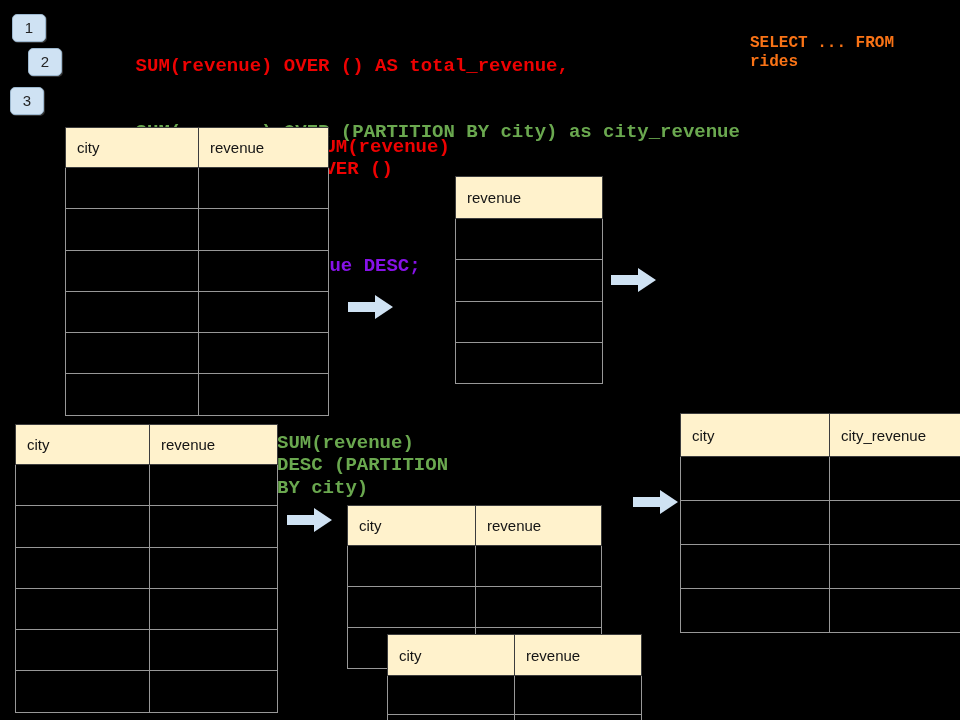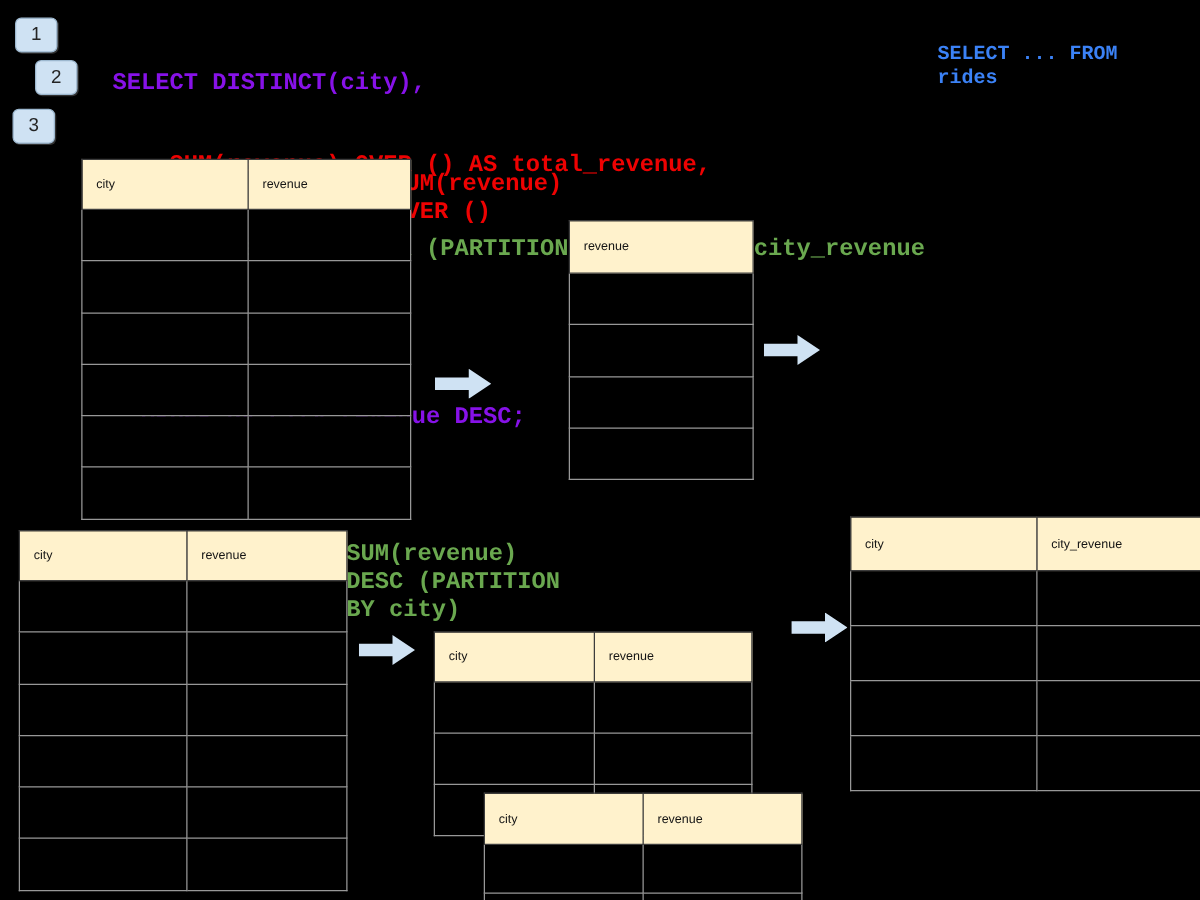--- a/index.html
+++ b/index.html
@@ -28,39 +28,39 @@
   .c-red    { color:#ee0202; }
   .c-green  { color:#6aa84f; }
 
   .mono-label {
     position:absolute; font:bold 19px/22.3px "Liberation Mono", monospace;
     white-space:pre;
   }
   #label-total     { left:313px; top:136px; }
   #label-partition { left:277px; top:432px; }
   #corner-note {
-    position:absolute; left:750px; top:34px; color:#3b82f6;
+    position:absolute; left:750px; top:34px; color:#f97316;
     font:bold 16px/19px "Liberation Mono", monospace; white-space:pre;
   }
 
   
   .arrow {
     position:absolute; width:45px; height:24px; background:#cfe2f3;
     clip-path:polygon(0 29%,60% 29%,60% 0,100% 50%,60% 100%,60% 71%,0 71%);
   }
   #arrow-1 { left:348px; top:295px; }
   #arrow-2 { left:611px; top:268px; }
   #arrow-3 { left:287px; top:508px; }
   #arrow-4 { left:633px; top:490px; }
 
   
   table.tbl { position:absolute; border-collapse:collapse; table-layout:fixed; }
   .tbl th {
     background:#fff2cc; border:1px solid #3d3d3d;
-    font-weight:normal; font-size:10px; color:#141414;
+    font-weight:normal; font-size:15px; color:#141414;
     text-align:left; padding:0 0 0 11px;
   }
   .tbl td { border:1px solid #989898; background:#000; padding:0; }
 
   #tbl-rides-top        { left:65px;  top:127px; width:239px; }
   #tbl-rides-top thead tr        { height:40px; }
   #tbl-rides-top tbody tr        { height:41.3px; }
 
   #tbl-total-revenue    { left:455px; top:176px; width:135px; }
   #tbl-total-revenue thead tr    { height:42px; }
@@ -86,21 +86,20 @@
 </head>
 <body>
 
 <div id="canvas">
 
   <div class="badge" id="badge-1">1</div>
   <div class="badge" id="badge-2">2</div>
   <div class="badge" id="badge-3">3</div>
 
   <div class="code">
-    <div class="c-purple">SELECT DISTINCT(city),</div>
     <div class="c-red">    SUM(revenue) OVER () AS total_revenue,</div>
     <div class="c-green">    SUM(revenue) OVER (PARTITION BY city) as city_revenue</div>
     <div class="c-purple">  FROM rides</div>
     <div class="c-purple">  ORDER by city_revenue DESC;</div>
   </div>
 
   <div id="corner-note">SELECT ... FROM
 rides</div>
 
   <div class="mono-label c-red" id="label-total">SUM(revenue)

